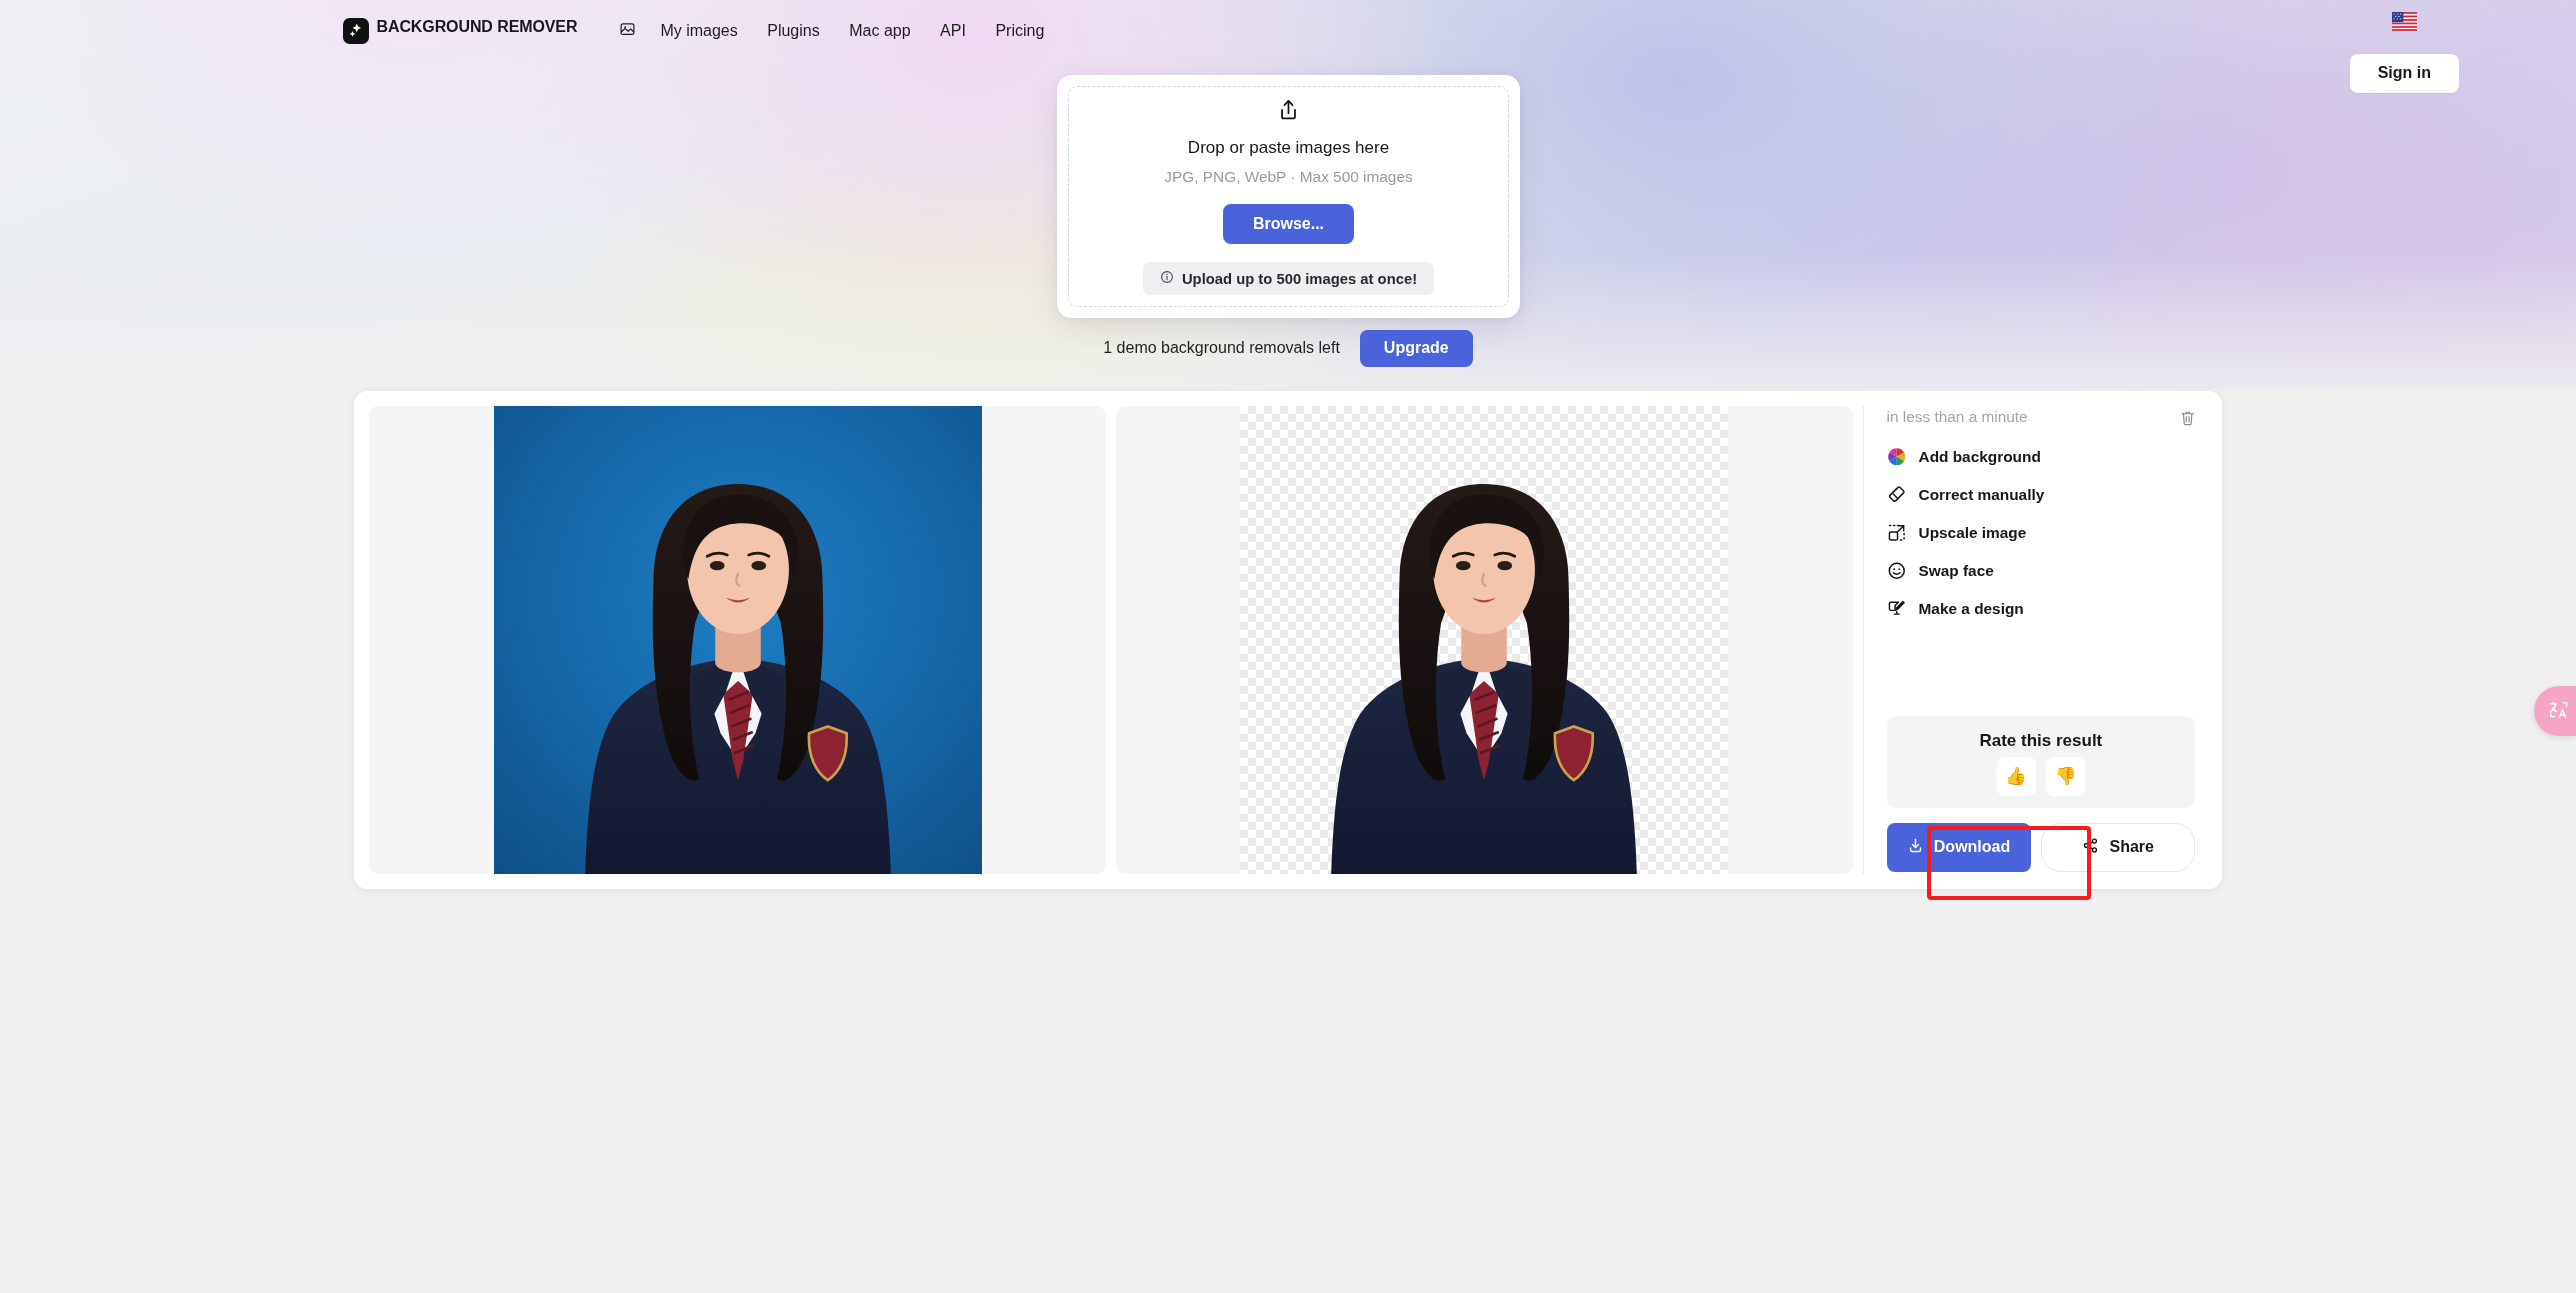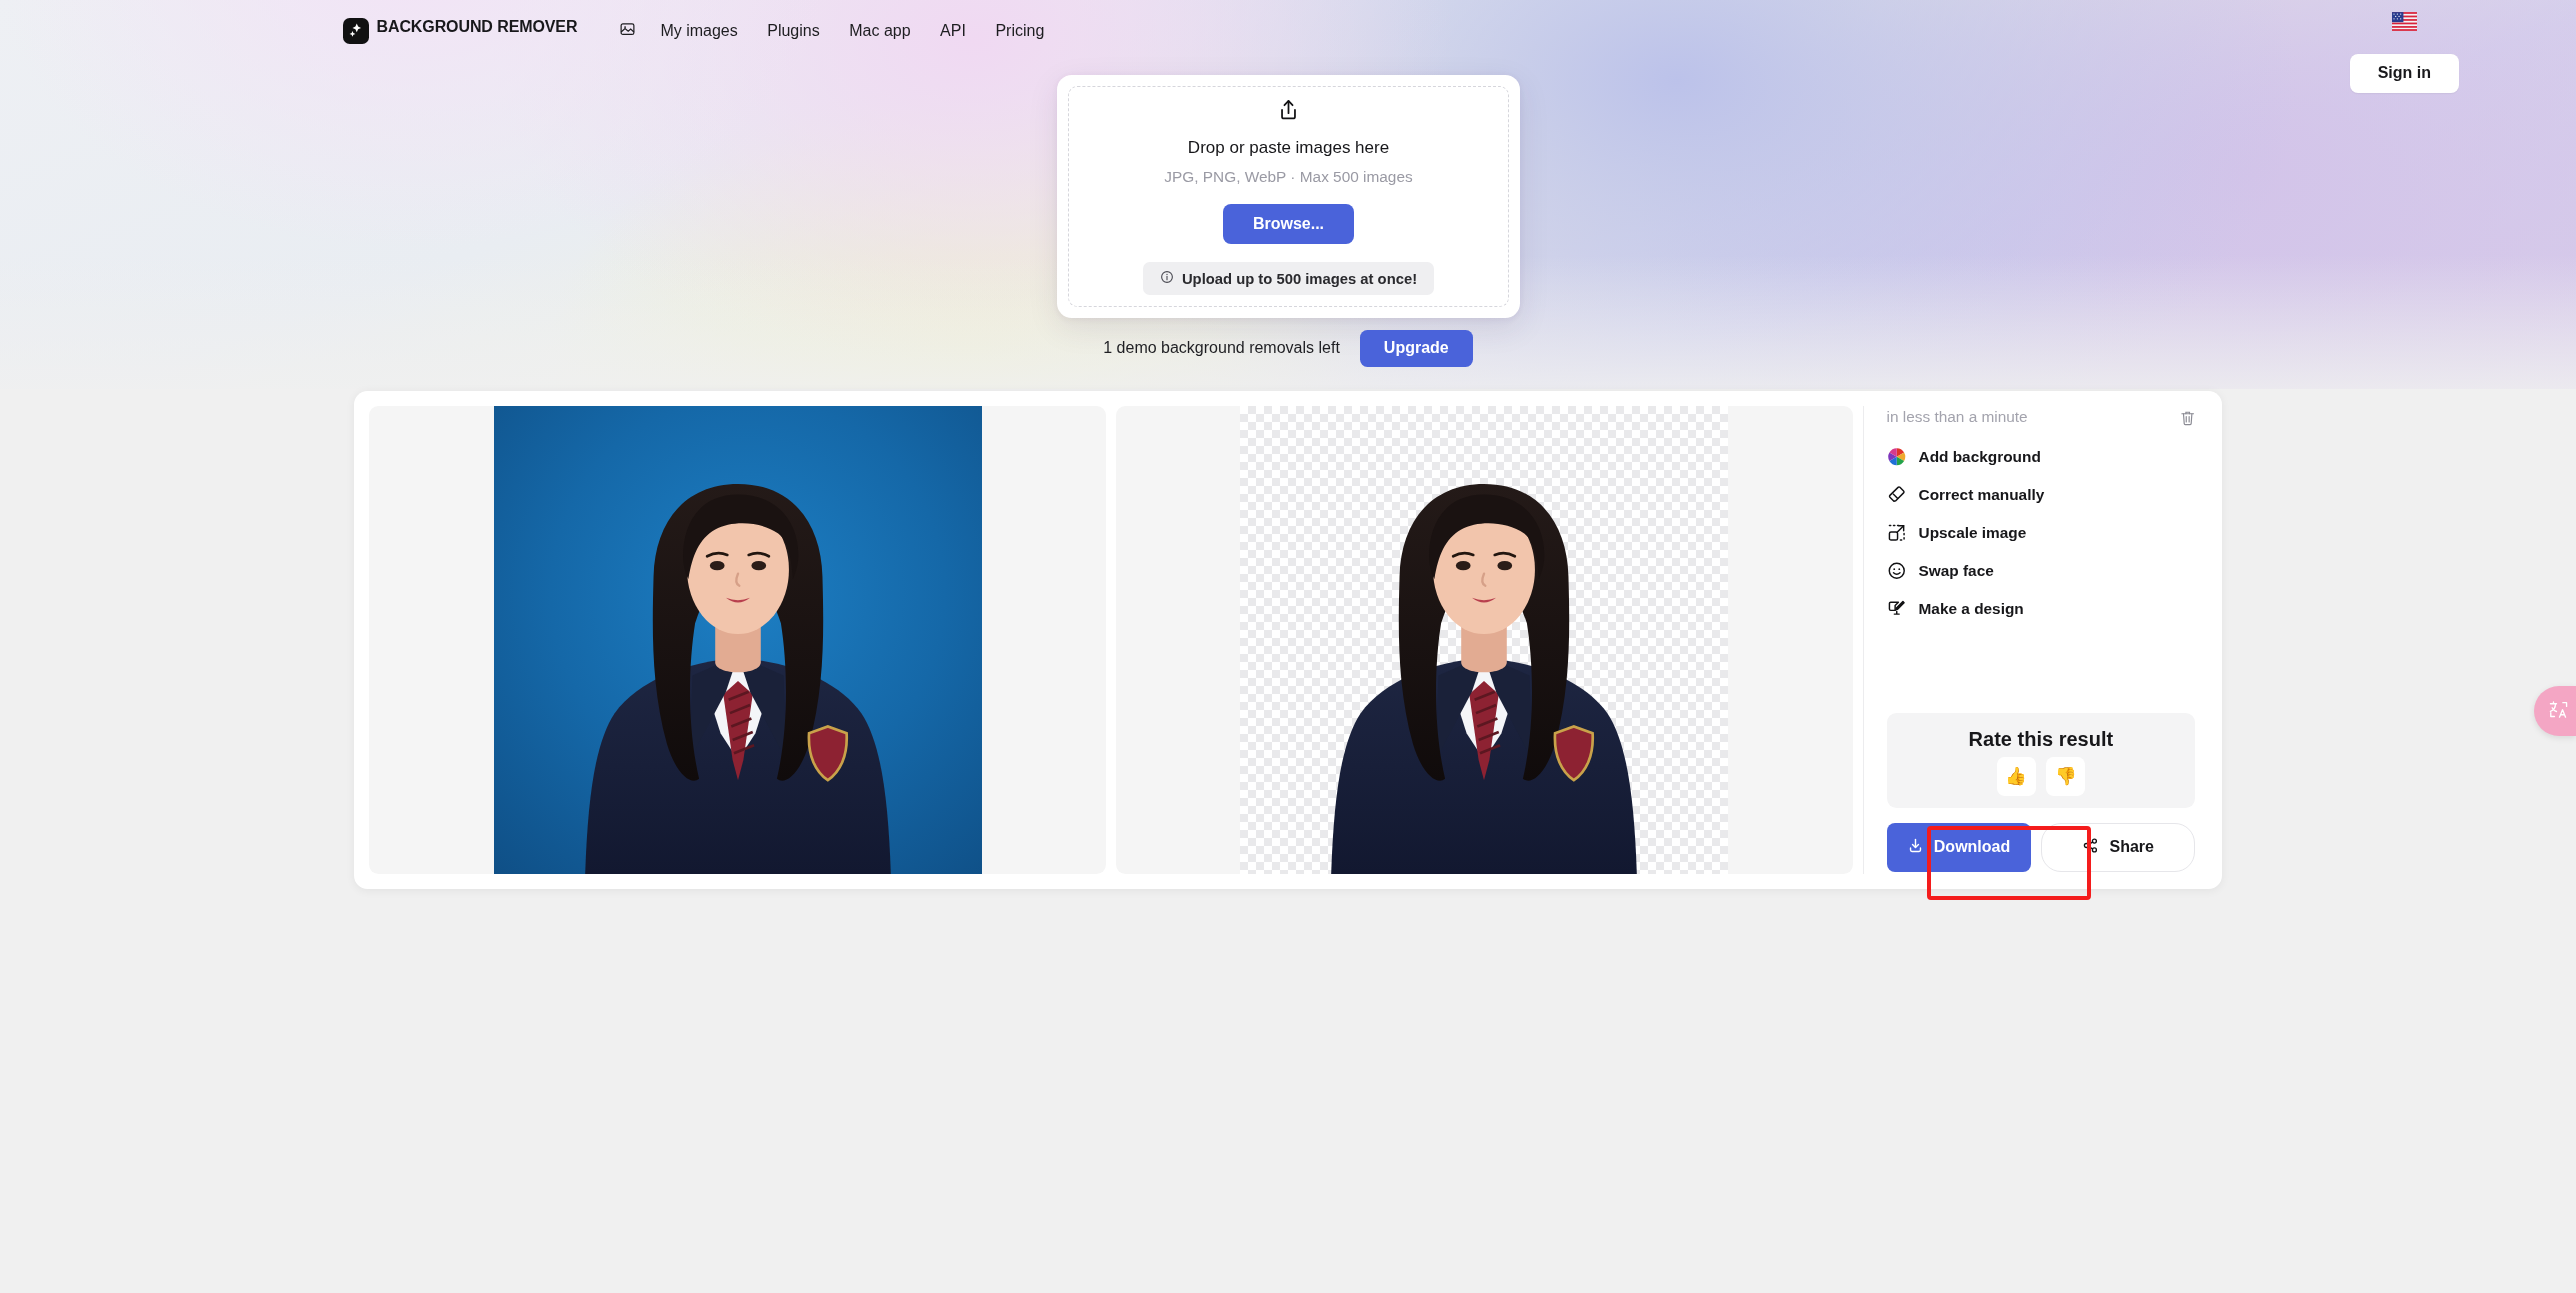--- a/index.html
+++ b/index.html
@@ -138,21 +138,21 @@
   .status-text { font-size: 15.4px; color: #a3a3ad; }
   .trash-btn { cursor: pointer; display: flex; }
   .action-list { margin-top: 20px; display: flex; flex-direction: column; gap: 18px; }
   .action-item { display: flex; align-items: flex-end; gap: 12px; cursor: pointer; }
   .action-label { font-size: 15.4px; font-weight: 700; color: #17171a; white-space: nowrap; }
   .action-ico { width: 20px; height: 20px; display: flex; align-items: center; justify-content: center; flex-shrink: 0; }
   .rate-box {
     margin-top: auto; background: #f4f4f5; border-radius: 9.4px;
     padding: 14.8px 0 12px; text-align: center; margin-right: 12px;
   }
-  .rate-title { font-size: 20px; font-weight: 700; color: #17171a; margin-bottom: 6.7px; }
+  .rate-title { font-size: 17px; font-weight: 700; color: #17171a; margin-bottom: 6.7px; }
   .rate-btns { display: flex; justify-content: center; gap: 10.7px; }
   .rate-btn {
     width: 39px; height: 39px; background: #fff; border-radius: 7.4px;
     display: flex; align-items: center; justify-content: center; font-size: 17.4px; cursor: pointer;
   }
   .dl-row { display: flex; gap: 10.7px; margin-top: 14.8px; margin-right: 12px; margin-bottom: 2.7px; }
   .download-btn {
     background: #4a63da; color: #fff; border-radius: 8px; padding: 12.7px 0; width: 144px;
     display: flex; align-items: center; justify-content: center; gap: 10px;
     font-size: 16px; font-weight: 700; cursor: pointer;

